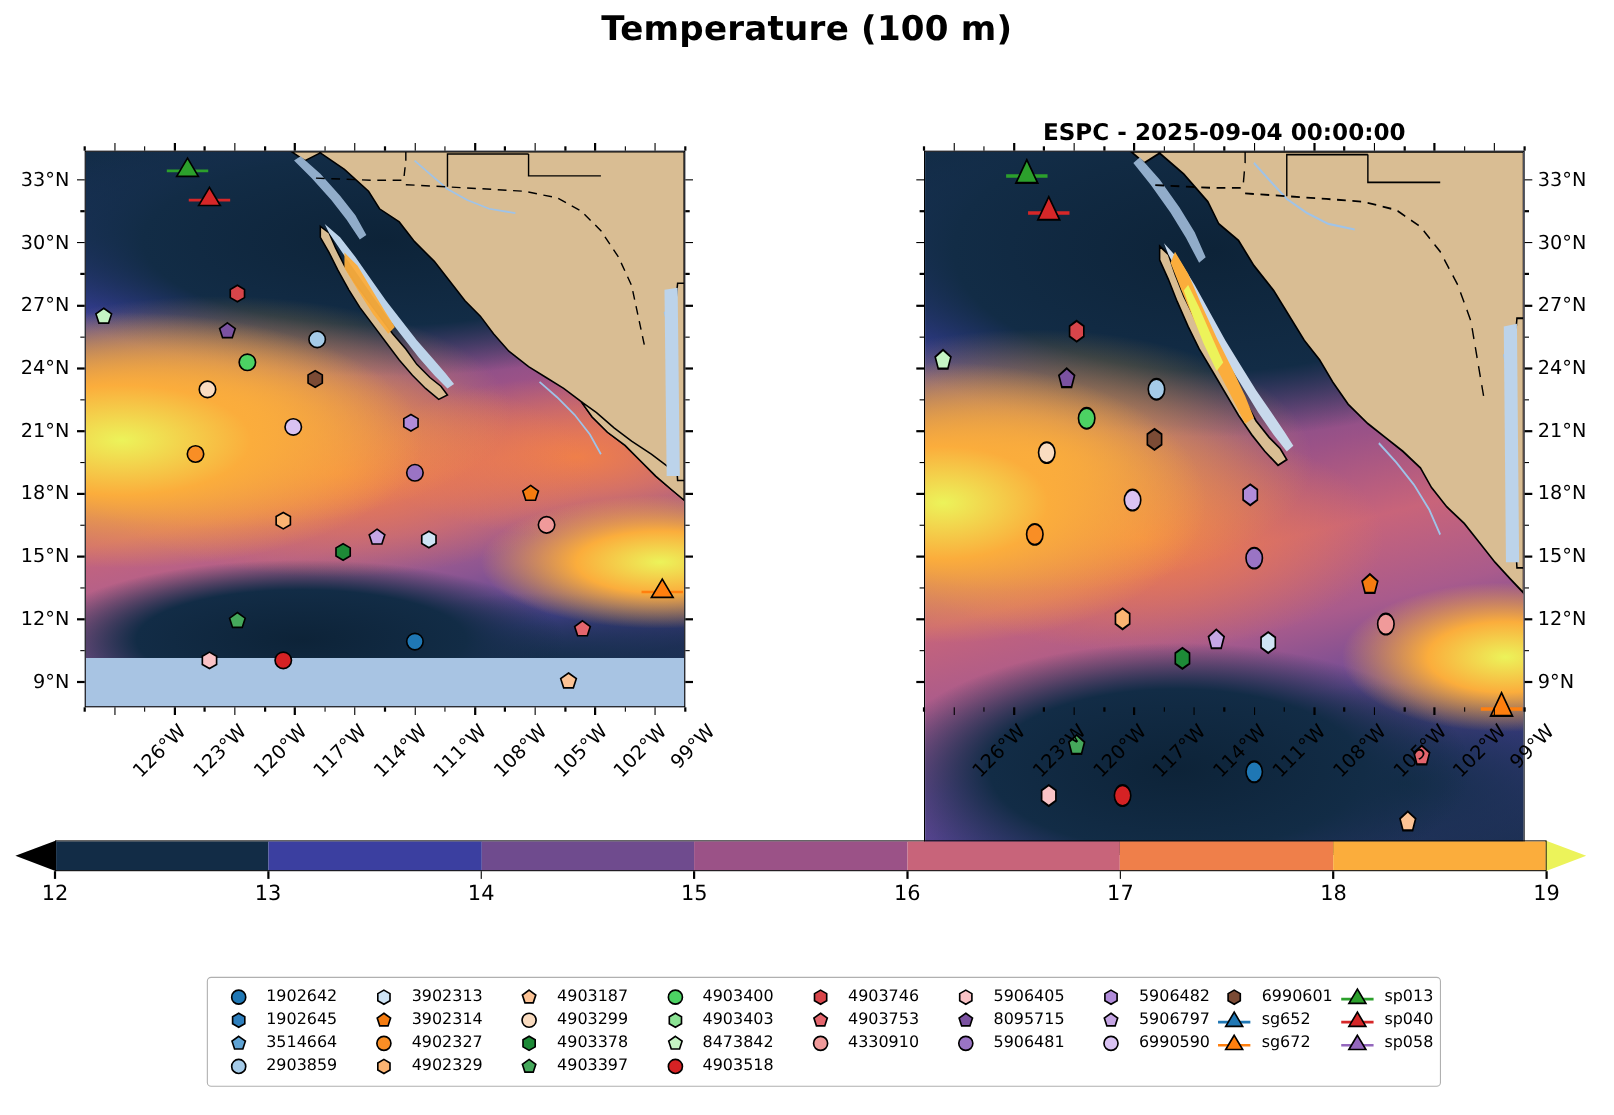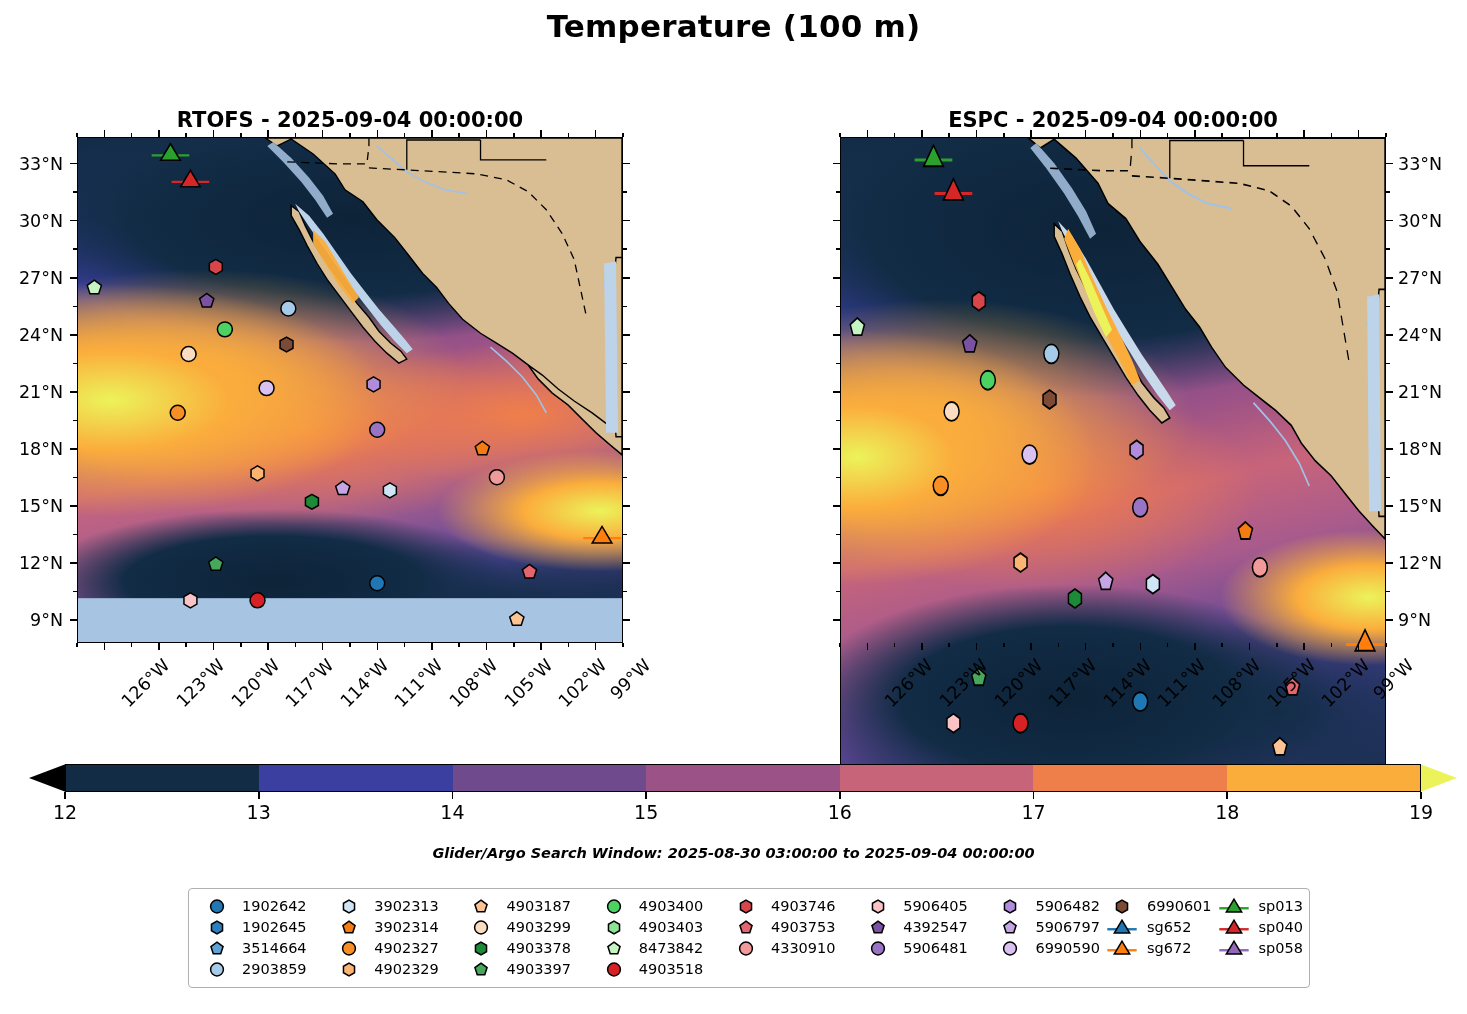--- a/index.html
+++ b/index.html
@@ -31,21 +31,21 @@
   .tick-h{height:1.6px;width:7px;}
   .tick-h.minor{width:4px;}
 
   .ylab{position:absolute;font-size:17.5px;text-align:right;white-space:nowrap;
         transform:translateY(-50%);}
   .ylab.right{text-align:left;}
   .xlab{position:absolute;font-size:17.5px;white-space:nowrap;
         transform-origin:right top;transform:rotate(-45deg);}
 
   
-  #cbar-wrap{position:absolute;left:29px;top:764px;width:1428px;height:28px;}
+  #cbar-wrap{position:absolute;left:14px;top:764px;width:1428px;height:28px;}
   #cbar-body{position:absolute;left:36px;top:0;width:1356px;height:28px;
              border:1.6px solid #000;box-sizing:border-box;display:flex;}
   #cbar-body .seg{flex:1 1 0;height:100%;}
   .cb-ext{position:absolute;top:0;width:0;height:0;}
   #cb-ext-left{left:0;border-top:14px solid transparent;border-bottom:14px solid transparent;
                border-right:37px solid #000;}
   #cb-ext-right{right:0;border-top:14px solid transparent;border-bottom:14px solid transparent;
                 border-left:37px solid #000;}
   .cb-tick{position:absolute;top:28px;width:1.6px;height:7px;background:#000;}
   .cb-tlab{position:absolute;top:37px;font-size:19px;transform:translateX(-50%);}
@@ -68,21 +68,20 @@
   .leg-item.empty{visibility:hidden;}
 </style>
 </head>
 <body>
 
 <div class="fig">
 
   <div id="fig-title">Temperature (100 m)</div>
 
   <div class="panel" id="panel-rtofs" style="left:77px;top:137px;width:546px;height:506px;">
-    <div class="panel-title">RTOFS - 2025-09-04 00:00:00</div>
     <div class="map-frame">
       <div class="map-inner">
         <div class="ocean" style="background:
                radial-gradient(ellipse 120% 55% at 6% 52%, #ecf35a 0%, #fbad3c 18%, rgba(251,173,60,0) 42%),
                radial-gradient(ellipse 70% 30% at 22% 47%, #fbad3c 0%, rgba(251,173,60,0) 70%),
                radial-gradient(ellipse 60% 26% at 42% 58%, #ef7f4a 0%, rgba(239,127,74,0) 72%),
                radial-gradient(ellipse 40% 16% at 96% 74%, #ecf35a 0%, #fbad3c 35%, rgba(251,173,60,0) 75%),
                radial-gradient(ellipse 48% 20% at 82% 55%, #ef7f4a 0%, rgba(239,127,74,0) 72%),
                radial-gradient(ellipse 90% 34% at 50% 16%, #0d2338 0%, #122c46 45%, rgba(18,44,70,0) 72%),
                radial-gradient(ellipse 55% 18% at 36% 88%, #0d2338 0%, #122c46 50%, rgba(18,44,70,0) 80%),
@@ -556,21 +555,20 @@
       <div class="cb-tlab" style="left: 617.143px;">15</div>
       <div class="cb-tick" style="left: 810.057px;"></div>
       <div class="cb-tlab" style="left: 810.857px;">16</div>
       <div class="cb-tick" style="left: 1003.77px;"></div>
       <div class="cb-tlab" style="left: 1004.57px;">17</div>
       <div class="cb-tick" style="left: 1197.49px;"></div>
       <div class="cb-tlab" style="left: 1198.29px;">18</div>
       <div class="cb-tick" style="left: 1391.2px;"></div>
       <div class="cb-tlab" style="left: 1392px;">19</div>
     </div>
-  <div id="search-window">Glider/Argo Search Window: 2025-08-30 03:00:00 to 2025-09-04 00:00:00</div>
 
   <div id="legend">
     <div id="legend-grid">
         <div class="leg-item">
           <div class="leg-mark">
             <svg width="32" height="19" viewBox="0 0 32 19">
               <g>
                 <circle cx="16" cy="9.5" r="6.4" fill="#1f77b4" stroke="#000" stroke-width="1.5"></circle>
               </g>
             </svg>
@@ -772,21 +770,21 @@
           <span class="leg-text">5906405</span>
         </div>
         <div class="leg-item">
           <div class="leg-mark">
             <svg width="32" height="19" viewBox="0 0 32 19">
               <g>
                 <polygon points="16.00,3.10 22.09,7.52 19.76,14.68 12.24,14.68 9.91,7.52" fill="#7b52a1" stroke="#000" stroke-width="1.5"></polygon>
               </g>
             </svg>
           </div>
-          <span class="leg-text">4392547</span>
+          <span class="leg-text">8095715</span>
         </div>
         <div class="leg-item">
           <div class="leg-mark">
             <svg width="32" height="19" viewBox="0 0 32 19">
               <g>
                 <circle cx="16" cy="9.5" r="6.4" fill="#9a74c4" stroke="#000" stroke-width="1.5"></circle>
               </g>
             </svg>
           </div>
           <span class="leg-text">5906481</span>

